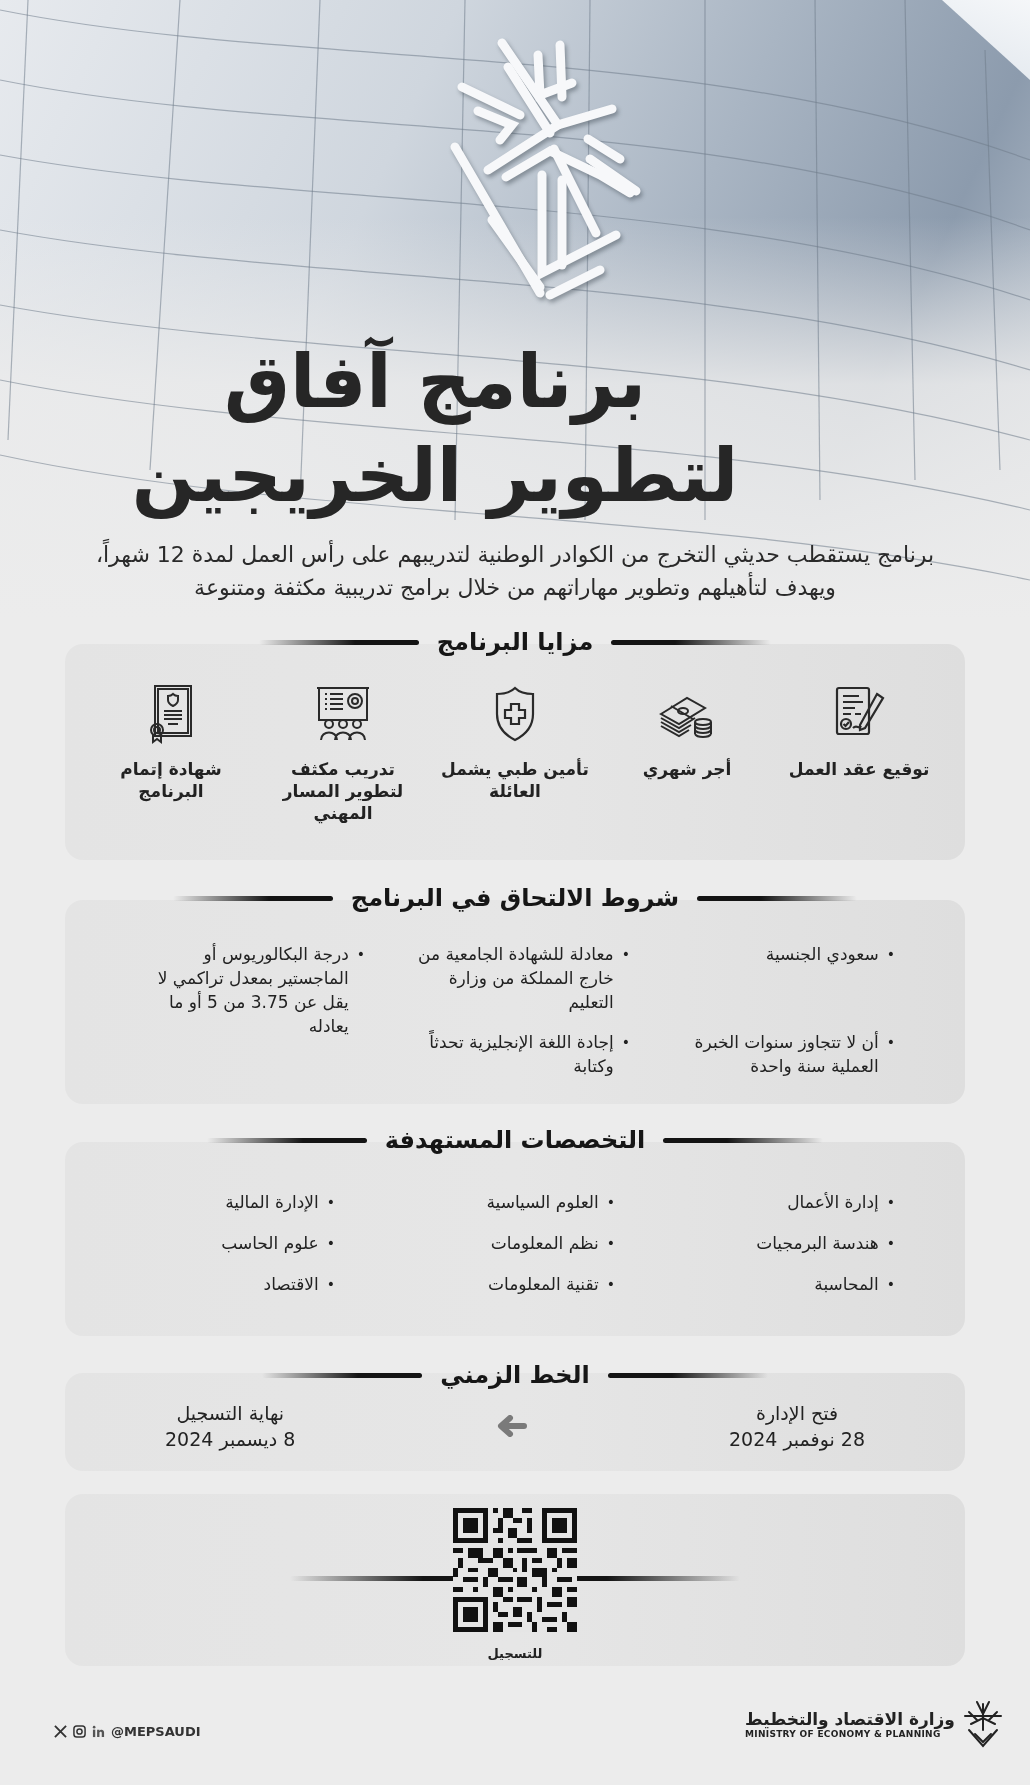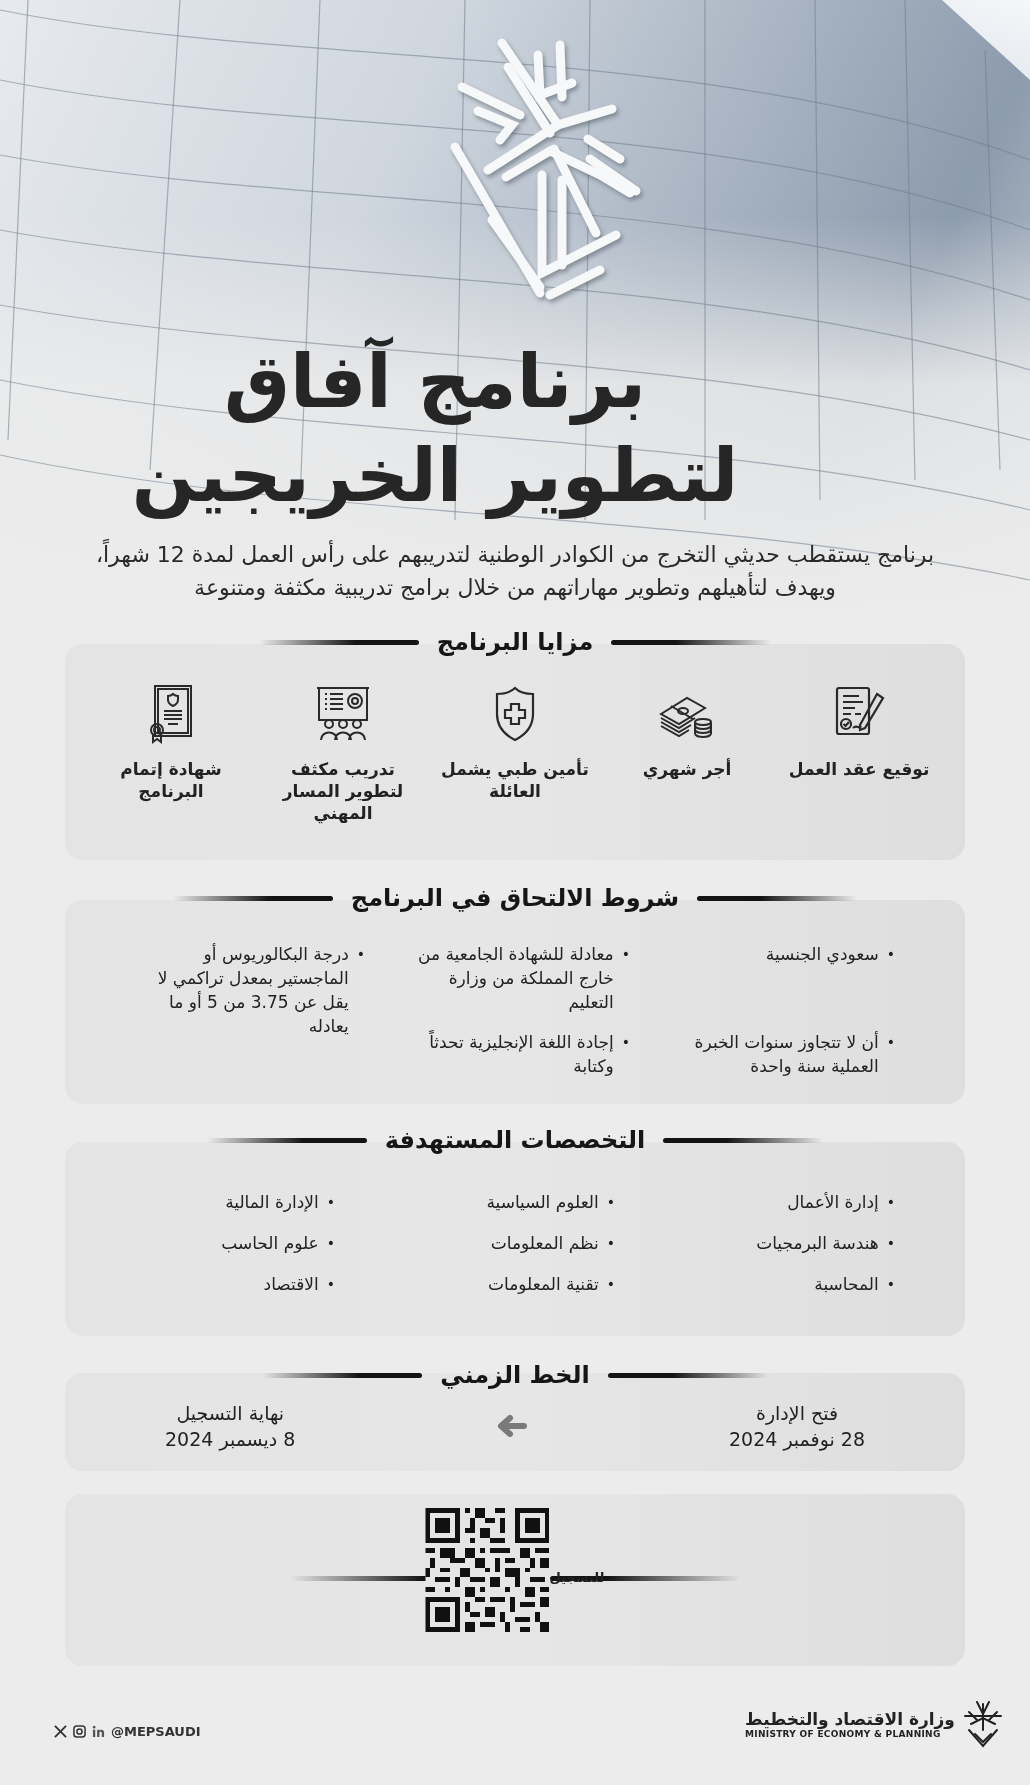--- a/index.html
+++ b/index.html
@@ -68,21 +68,21 @@
 
   
   .cols { display: flex; direction: rtl; justify-content: space-between; padding: 0 70px; }
   .col { width: 240px; direction: rtl; }
   .item { display: flex; direction: rtl; align-items: flex-start; font-size: 17px; line-height: 24px; color: #222; }
   .item .dot { font-size: 14px; margin-left: 8px; line-height: 24px; }
 
   .timeline-row { display: flex; direction: rtl; justify-content: space-between; align-items: center; padding: 0 100px; height: 100%; }
   .tl { text-align: center; direction: rtl; font-size: 19px; line-height: 26px; color: #222; }
 
-  .qr-wrap { position: absolute; left: 50%; transform: translateX(-50%); top: 14px; display: flex; align-items: center; }
+  .qr-wrap { position: absolute; left: 50%; transform: translateX(-50%); top: 14px; display: flex; flex-direction: column; align-items: center; }
   .qr-caption { font-size: 13px; direction: rtl; margin-top: 14px; color: #222; font-weight: bold; }
 
   .footer-left { position: absolute; left: 54px; top: 1724px; display: flex; align-items: center; gap: 6px; font-size: 13px; color: #333; font-weight: bold; justify-content: center; }
   .footer-left .s { width: 13px; height: 13px; }
   .footer-right { position: absolute; left: 745px; top: 1700px; display: flex; align-items: center; gap: 8px; }
   .ministry-text { text-align: left; }
   .ministry-ar { font-size: 17px; direction: rtl; font-weight: bold; color: #222; text-align: right; }
   .ministry-en { font-size: 9px; font-weight: bold; color: #222; letter-spacing: 0.3px; white-space: nowrap; }
 </style>
 </head>

